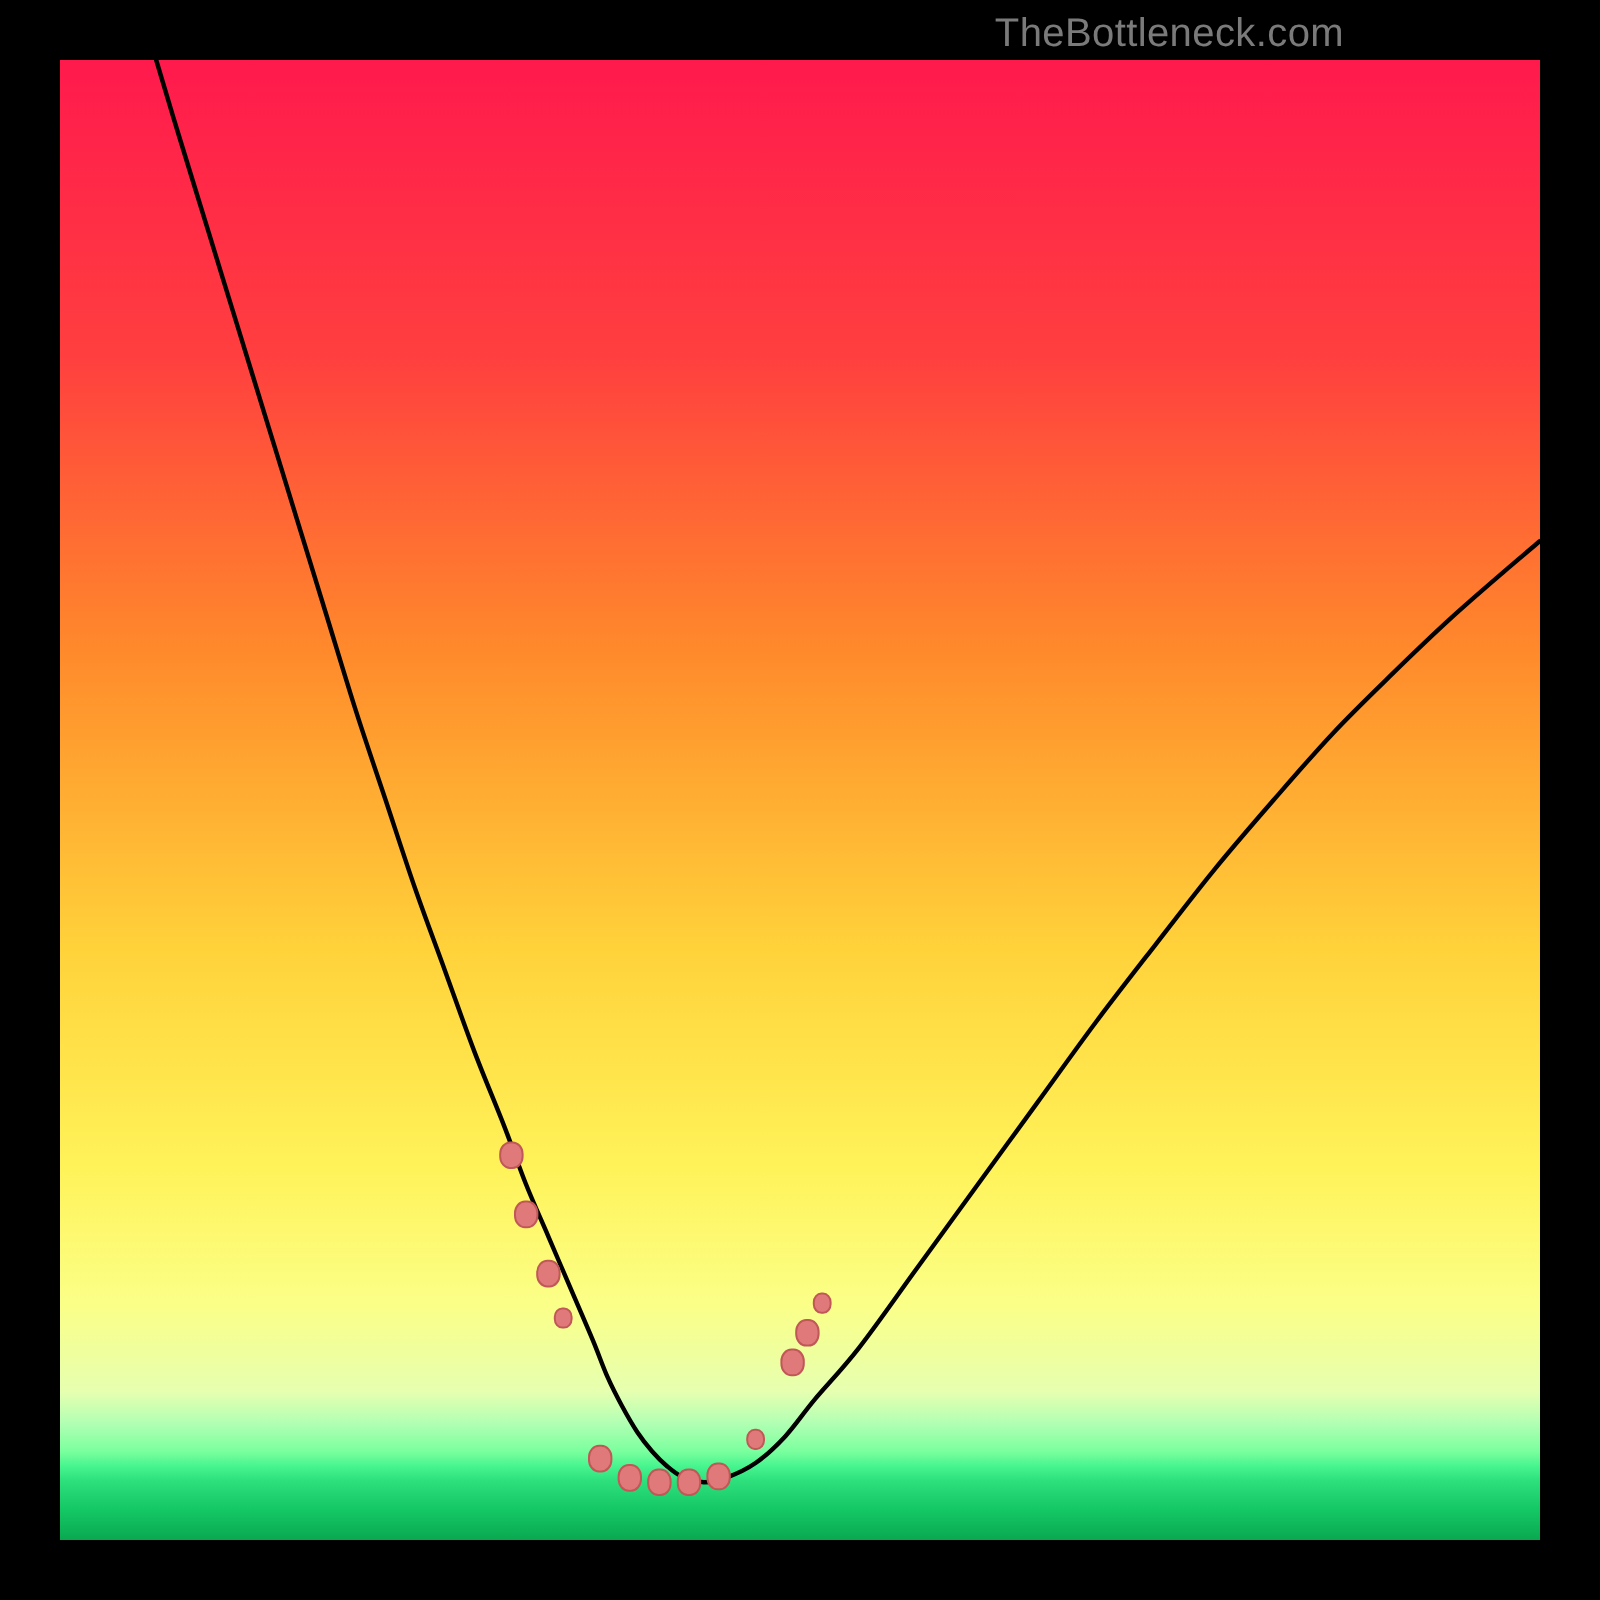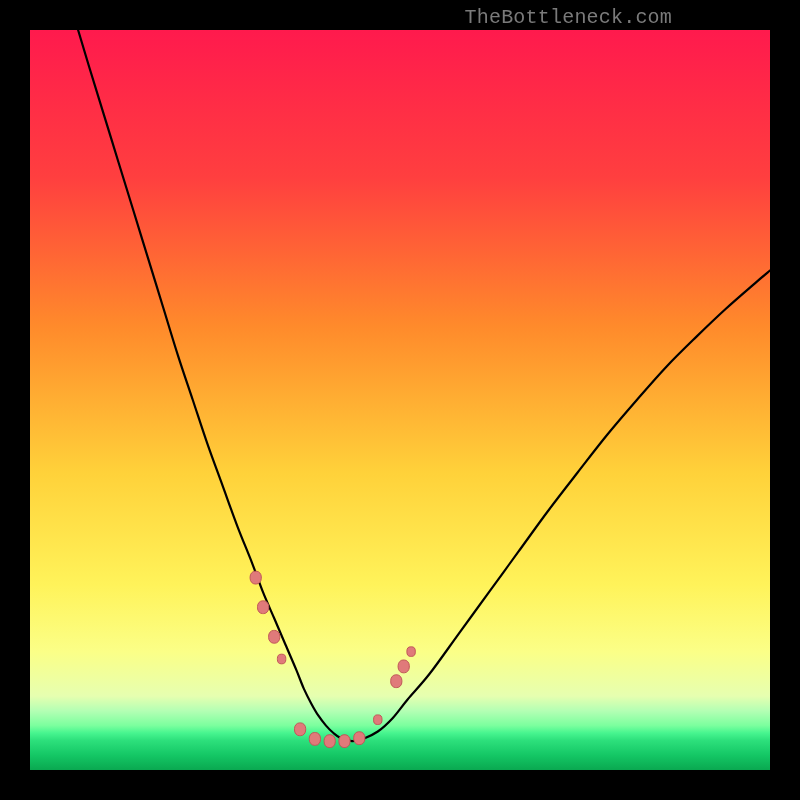--- a/index.html
+++ b/index.html
@@ -9,21 +9,20 @@
     height: 800px;
     background: #000;
     overflow: hidden;
     font-family: Arial, Helvetica, sans-serif;
   }
   .stage {
     position: relative;
     width: 684px;
     height: 800px;
     background: #000;
-    font-family: Liberation Mono, monospace;
   }
   .watermark {
     position: absolute;
     top: 6px;
     right: 12px;
     color: #7a7a7a;
     font-size: 20px;
     letter-spacing: 0.2px;
     z-index: 50;
     user-select: none;

